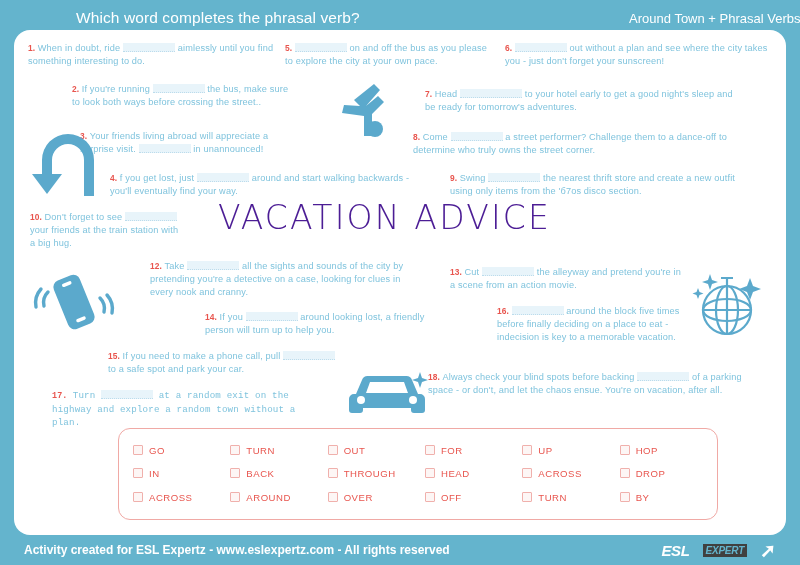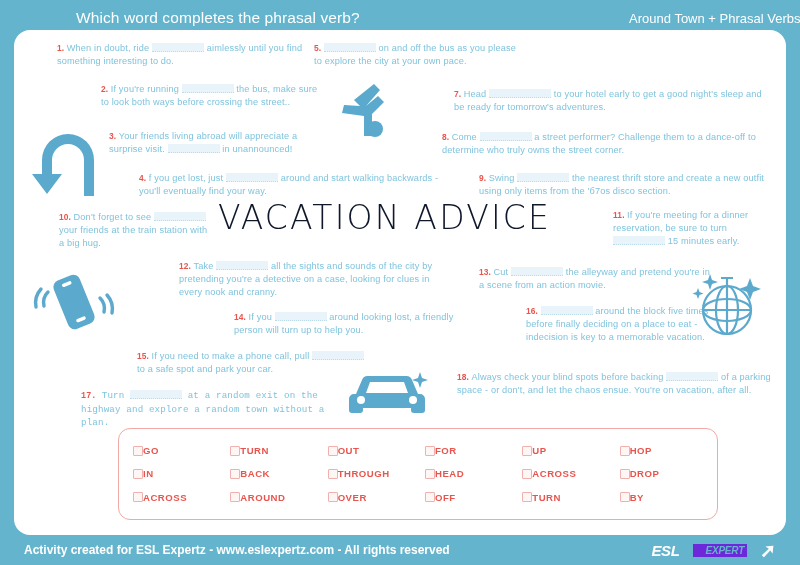--- a/index.html
+++ b/index.html
@@ -79,44 +79,43 @@
     gap: 14px;
   }
   .logo-esl {
     color: #ffffff;
     font-size: 15px;
     font-weight: bold;
     font-style: italic;
     letter-spacing: -.4px;
   }
   .logo-expert {
-    background: #6d28d9;
+    background: #404040;
     color: #64b4cd;
     font-size: 10px;
     font-weight: bold;
     font-style: italic;
-    padding: 1px 3px 1px 12px;
+    padding: 1px 3px 1px 2px;
     letter-spacing: -.2px;
   }
   .logo-mark {
     color: #ffffff;
     font-size: 19px;
     font-weight: bold;
     line-height: 1;
     margin-left: -1px;
   }
 
   
   .q {
     position: absolute;
     color: #7fc3dd;
     font-size: 9.2px;
     line-height: 13.2px;
     letter-spacing: .15px;
-    margin-left: 29px;
   }
   .q .num {
     color: #e8554e;
     font-weight: bold;
     font-size: 8.4px;
   }
   .blank {
     display: inline-block;
     vertical-align: baseline;
     background: #e8f4fa;
@@ -126,21 +125,21 @@
     top: 1px;
   }
   .b-md { width: 52px; }
   .b-lg { width: 62px; }
 
   
   .vac-title {
     position: absolute;
     left: 218px;
     top: 198px;
-    color: #0f172a;
+    color: #4c1d95;
     font-size: 33px;
     letter-spacing: 2.2px;
     font-weight: 300;
     white-space: nowrap;
     font-family: "DejaVu Sans", sans-serif;
   }
 
   
   .wordbank {
     position: absolute;
@@ -155,23 +154,22 @@
     position: absolute;
     inset: 0;
     display: grid;
     grid-template-columns: repeat(6, 1fr);
     grid-template-rows: repeat(3, 1fr);
     padding: 10px 0 10px 14px;
     align-items: center;
   }
   .wb-item {
     display: flex;
-    align-items: center;
-    gap: 0;
-    font-weight: bold;
+    align-items: flex-start;
+    gap: 6px;
   }
   .wb-box {
     width: 10px;
     height: 10px;
     border: 1.2px solid #f0b0ac;
     border-radius: 1px;
     background: #fdf6f5;
     flex: none;
   }
   .wb-label {
@@ -194,25 +192,25 @@
     <div class="header-sub">Around Town + Phrasal Verbs B2</div>
   </div>
 
   <div class="card"></div>
 
   <div class="q" id="q0" style="left:28px;  top:42px;  width:250px;"><span class="num">1. </span>When in doubt, ride <span class="blank b-md"></span> aimlessly until you find something interesting to do.</div>
   <div class="q" id="q1" style="left:72px;  top:83px;  width:225px;"><span class="num">2. </span>If you're running <span class="blank b-md"></span> the bus, make sure to look both ways before crossing the street..</div>
   <div class="q" id="q2" style="left:80px;  top:130px; width:222px;"><span class="num">3. </span>Your friends living abroad will appreciate a surprise visit. <span class="blank b-md"></span> in unannounced!</div>
   <div class="q" id="q3" style="left:110px; top:172px; width:310px;"><span class="num">4. </span>f you get lost, just <span class="blank b-md"></span> around and start walking backwards - you'll eventually find your way.</div>
   <div class="q" id="q4" style="left:285px; top:42px;  width:205px;"><span class="num">5. </span><span class="blank b-md"></span> on and off the bus as you please to explore the city at your own pace.</div>
+  <div class="q" id="q5" style="left:505px; top:42px;  width:265px;"><span class="num">6. </span><span class="blank b-md"></span> out without a plan and see where the city takes you - just don't forget your sunscreen!</div>
   <div class="q" id="q6" style="left:425px; top:88px;  width:320px;"><span class="num">7. </span>Head <span class="blank b-lg"></span> to your hotel early to get a good night's sleep and be ready for tomorrow's adventures.</div>
   <div class="q" id="q7" style="left:413px; top:131px; width:337px;"><span class="num">8. </span>Come <span class="blank b-md"></span> a street performer? Challenge them to a dance-off to determine who truly owns the street corner.</div>
   <div class="q" id="q8" style="left:450px; top:172px; width:305px;"><span class="num">9. </span>Swing <span class="blank b-md"></span> the nearest thrift store and create a new outfit using only items from the 'б7os disco section.</div>
   <div class="q" id="q9" style="left:30px;  top:211px; width:150px;"><span class="num">10. </span>Don't forget to see <span class="blank b-md"></span> your friends at the train station with a big hug.</div>
-  <div class="q" id="q10" style="left:584px; top:209px; width:160px;"><span class="num">11. </span>If you're meeting for a dinner reservation, be sure to turn <span class="blank b-md"></span> 15 minutes early.</div>
   <div class="q" id="q11" style="left:150px; top:260px; width:262px;"><span class="num">12. </span>Take <span class="blank b-md"></span> all the sights and sounds of the city by pretending you're a detective on a case, looking for clues in every nook and cranny.</div>
   <div class="q" id="q12" style="left:450px; top:266px; width:235px;"><span class="num">13. </span>Cut <span class="blank b-md"></span> the alleyway and pretend you're in a scene from an action movie.</div>
   <div class="q" id="q13" style="left:205px; top:311px; width:240px;"><span class="num">14. </span>If you <span class="blank b-md"></span> around looking lost, a friendly person will turn up to help you.</div>
   <div class="q" id="q14" style="left:108px; top:350px; width:235px;"><span class="num">15. </span>If you need to make a phone call, pull <span class="blank b-md"></span> to a safe spot and park your car.</div>
   <div class="q" id="q15" style="left:497px; top:305px; width:195px;"><span class="num">16. </span><span class="blank b-md"></span> around the block five times before finally deciding on a place to eat - indecision is key to a memorable vacation.</div>
   <div class="q" id="q16" style="left:52px;  top:389px; width:265px;font-family:Liberation Mono, monospace;"><span class="num">17. </span>Turn <span class="blank b-md"></span> at a random exit on the highway and explore a random town without a plan.</div>
   <div class="q" id="q17" style="left:428px; top:371px; width:320px;"><span class="num">18. </span>Always check your blind spots before backing <span class="blank b-md"></span> of a parking space - or don't, and let the chaos ensue. You're on vacation, after all.</div>
 
   <div class="vac-title">VACATION ADVICE</div>
 

